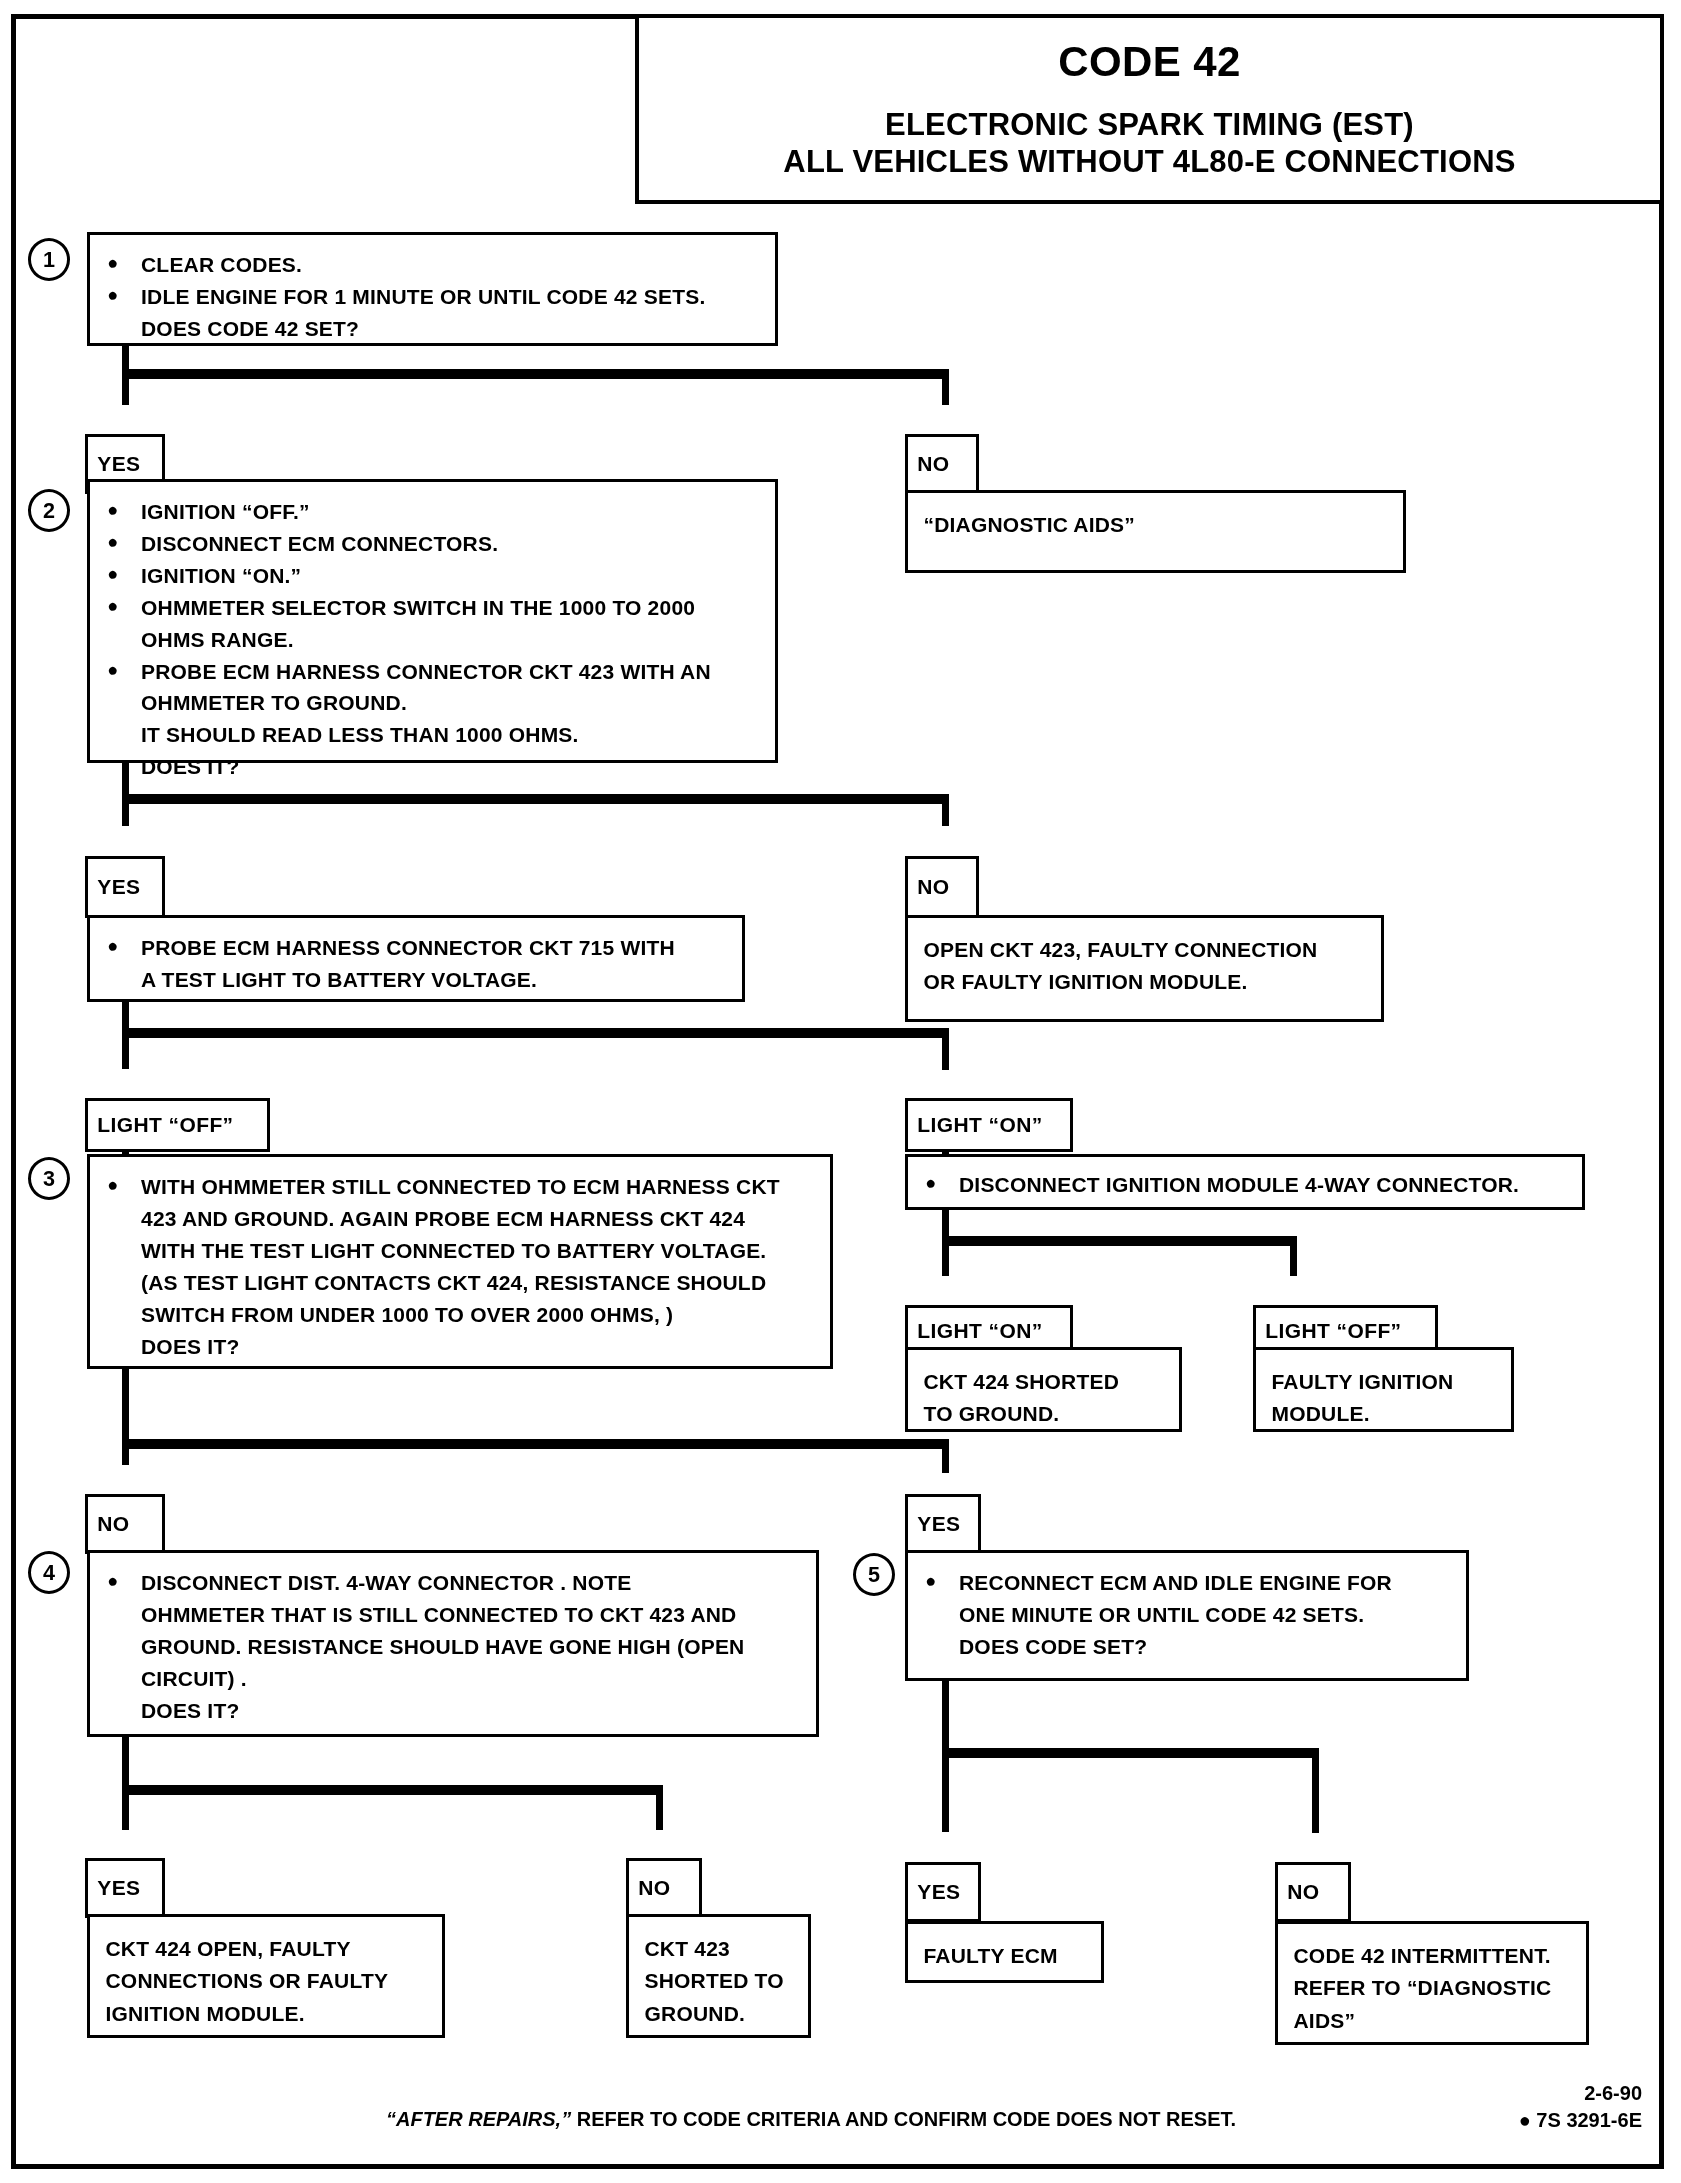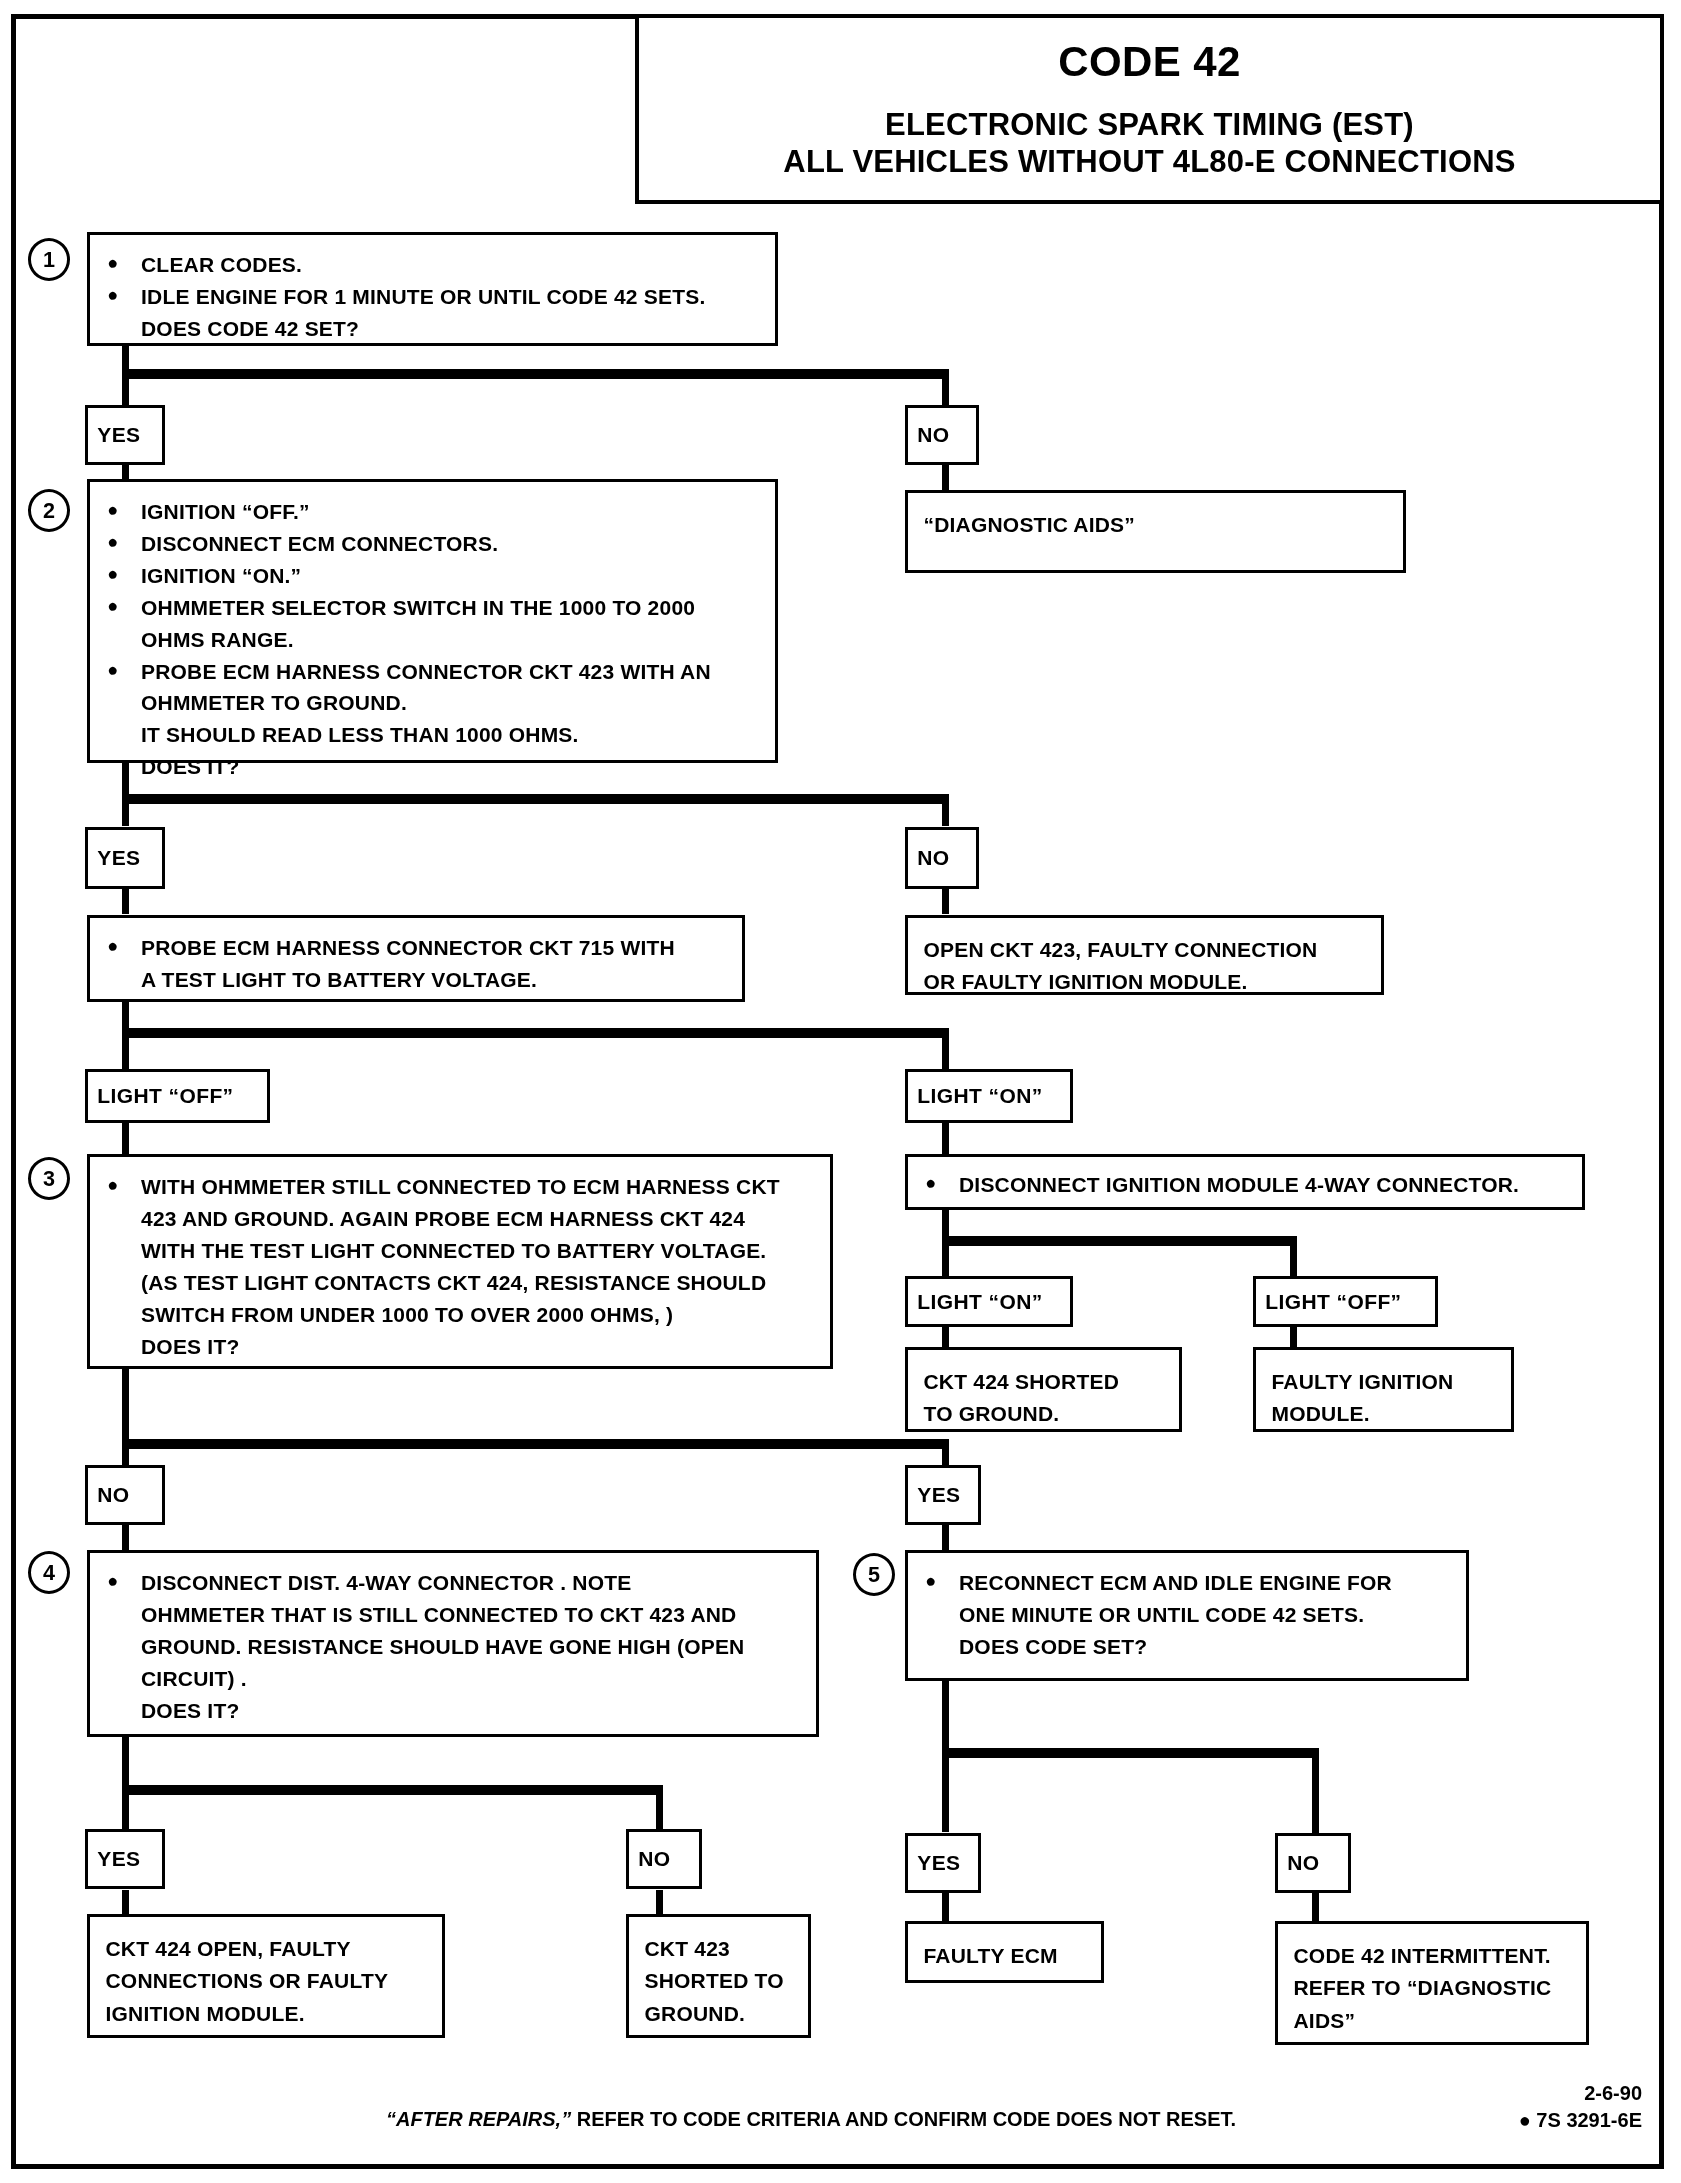--- a/index.html
+++ b/index.html
@@ -58,20 +58,21 @@
     padding: 15.5px 14px 12.4px 15.5px;
     font-size: 21px;
     line-height: 1.55;
   }
   .lbl {
     display: flex;
     align-items: center;
     font-size: 21px;
     padding-left: 9.3px;
     letter-spacing: 0.4px;
+    margin-top: 29px;
   }
   
   #title-box {
     position: absolute;
     left: 635px;
     top: 14px;
     width: 1029px;
     height: 190px;
     border: 4.6px solid #000;
     box-sizing: border-box;
@@ -238,21 +239,21 @@
   <div class="box instr" style="left:87px; top:915px; width:658px; height:87px;">
     <div class="bullet-row">
       <span class="bul">●</span>
       <span class="btxt">
         <span>PROBE ECM HARNESS CONNECTOR CKT 715 WITH</span><br>
         <span>A TEST LIGHT TO BATTERY VOLTAGE.</span>
       </span>
     </div>
   </div>
 
-  <div class="box term" style="left:905px; top:915px; width:479px; height:80px;">
+  <div class="box term" style="left:905px; top:915px; width:479px; height:107px;">
     <div>OPEN CKT 423, FAULTY CONNECTION</div>
     <div>OR FAULTY IGNITION MODULE.</div>
   </div>
 
   <div class="v" style="left:122px; top:1001px; height:68px;"></div>
   <div class="h thick" style="left:122px; top:1028px; width:827px;"></div>
   <div class="v" style="left:942px; top:1028px; height:42px;"></div>
 
   <div class="box lbl" style="left:85px; top:1069px; width:185px; height:54px;">LIGHT “OFF”</div>
   <div class="box lbl" style="left:905px; top:1069px; width:168px; height:54px;">LIGHT “ON”</div>

